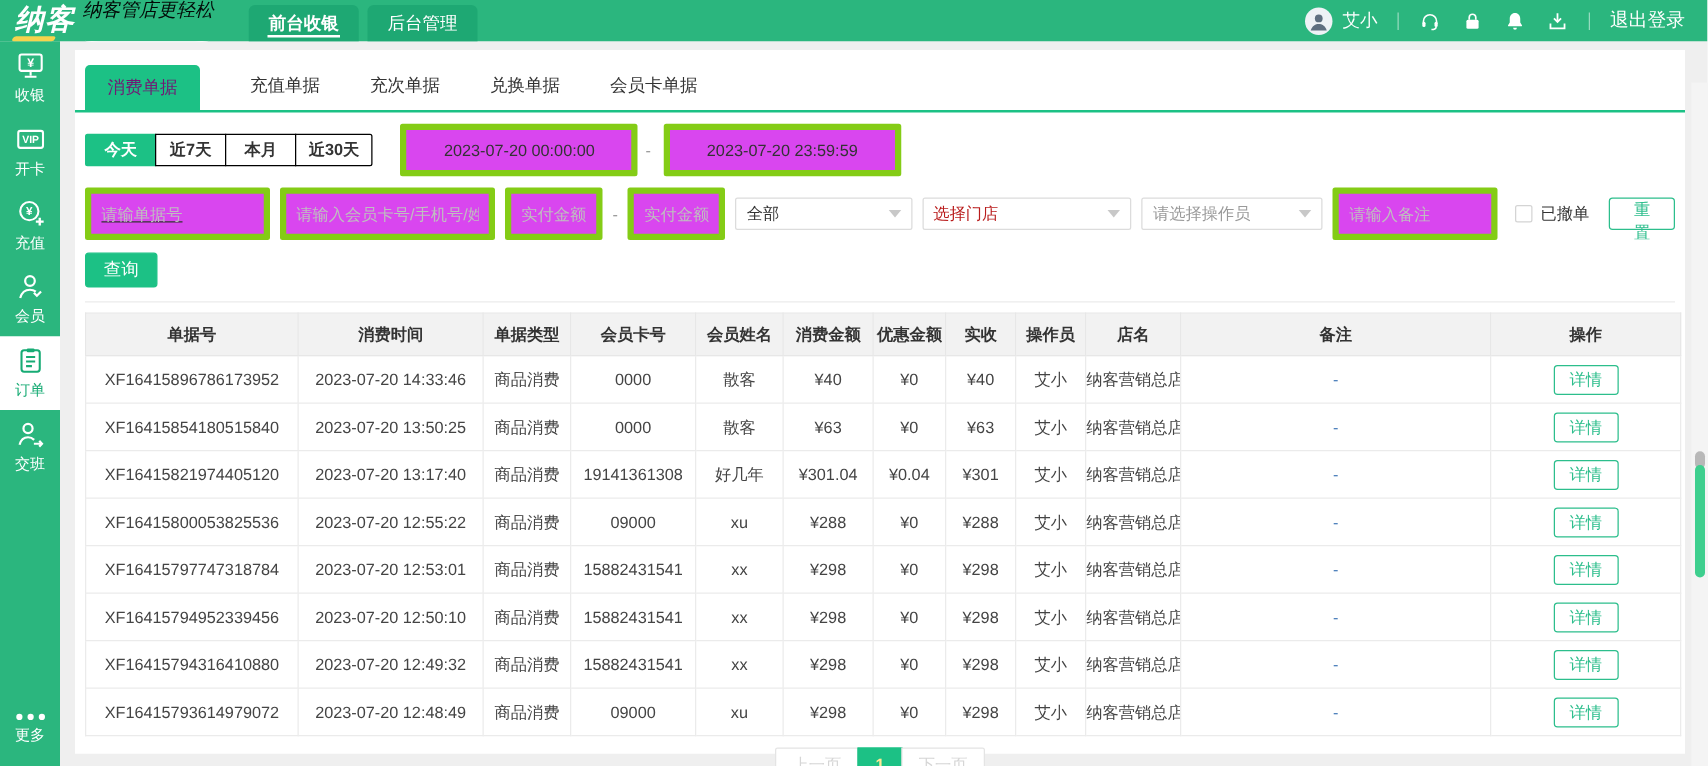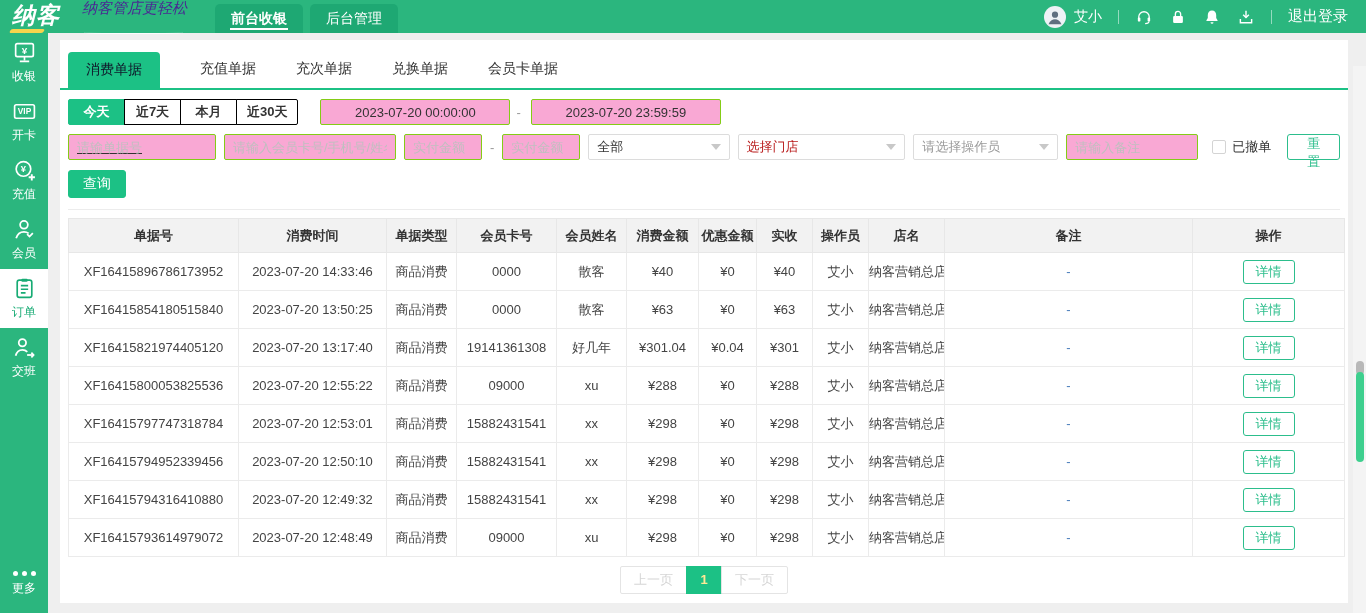--- a/index.html
+++ b/index.html
@@ -5,21 +5,21 @@
   * { box-sizing: border-box; margin: 0; padding: 0; }
   html,body { width:1366px; height:613px; overflow:hidden; }
   body { font-family:"Liberation Sans","DejaVu Sans",sans-serif; background:#efefef; color:#333; }
   #app { position:relative; width:1366px; height:613px; }
 
   
   .topbar { position:absolute; top:0; left:0; right:0; height:33px; background:#2bb67e; display:flex; align-items:stretch; z-index:5; }
   .brand { display:flex; align-items:center; padding-left:10px; }
   .logo { font-size:23px; font-weight:bold; font-style:italic; color:#fff; letter-spacing:1px; position:relative; padding:0 6px 2px 2px; }
   .logo-swoosh { position:absolute; left:0; bottom:0; width:34px; height:4px; background:#f6d44c; border-radius:3px; transform:skewX(-25deg); }
-  .slogan { color:#4c1d95; font-size:15px; font-style:italic; margin-left:16px; position:relative; padding-bottom:16px; opacity:.95; }
+  .slogan { color:#000000; font-size:15px; font-style:italic; margin-left:0; position:relative; padding-bottom:16px; opacity:.95; }
   .slogan::after { content:""; position:absolute; left:2px; right:4px; bottom:0; height:2px; border-bottom:1.5px solid rgba(255,255,255,.9); border-radius:50%/4px; }
   .hnav { display:flex; margin-left:28px; align-items:flex-end;margin-top:20px; }
   .hnav-tab { height:29px; line-height:28px; padding:0 16px; background:#1ea873; color:#fff; font-size:14px; border-radius:5px 5px 0 0; margin-right:7px; position:relative; cursor:pointer; }
   .hnav-tab.active { font-weight:bold; }
   .hnav-tab.active::after { content:""; position:absolute; left:15px; right:15px; bottom:3px; height:2px; background:#fff; }
   .top-right { margin-left:auto; display:flex; align-items:center; gap:16px; padding-right:18px; color:#fff; }
   .avatar { width:22px; height:22px; border-radius:50%; background:#eef2f6; display:inline-flex; align-items:center; justify-content:center; overflow:hidden; }
   .username { font-size:14px; margin-left:-8px; }
   .vdiv { width:1px; height:14px; background:rgba(255,255,255,.5); }
   .tool-icon { width:18px; height:18px; color:#fff; cursor:pointer; display:inline-flex; }
@@ -35,31 +35,31 @@
   .dots { display:flex; gap:4px; }
   .dots i { width:5px; height:5px; border-radius:50%; background:#fff; }
 
   
   .main { position:absolute; top:33px; left:48px; right:0; bottom:0; background:#efefef; }
   .card { position:absolute; top:7px; left:12px; right:18px; bottom:10px; background:#fff; }
 
   
   .ctabbar { display:flex; align-items:flex-end; padding:12px 8px 0 8px; border-bottom:2px solid #1cc185; }
   .ctab { font-size:14px; color:#333; padding:0 0 10px 0; margin-left:40px; cursor:pointer; }
-  .ctab.active { background:#1cc185; color:#0f172a; border-radius:4px 4px 0 0; padding:9px 18px; margin-left:0; }
+  .ctab.active { background:#1cc185; color:#701a75; border-radius:4px 4px 0 0; padding:9px 18px; margin-left:0; }
 
   
   .filters { padding:9px 8px 0 8px; }
   .frow { display:flex; align-items:center; gap:8px; }
   .range-group { display:flex; }
   .range-btn { min-width:57px; padding:0 10px; height:26px; line-height:24px; text-align:center; background:#fff; border:1px solid #000000; font-size:13px; color:#333; cursor:pointer; margin-left:-1px;font-weight:bold; }
   .range-btn:first-child { margin-left:0; border-radius:2px 0 0 2px; }
   .range-btn:last-child { border-radius:0 2px 2px 0; }
   .range-btn.active { background:#1cc185; border-color:#1cc185; color:#fff; }
-  .tinput { height:26px; border:1px solid #84cc16; border-radius:2px; font-size:13px; color:#333; padding:0 8px; font-family:inherit; background:#f9a8d4; }
+  .tinput { height:26px; border:5px solid #84cc16; border-radius:2px; font-size:13px; color:#333; padding:16px 8px; font-family:inherit; background:#d946ef; }
   .tinput::placeholder { color:#bfbfbf; }
   .date-input { width:190px; text-align:center; margin-left:14px; }
   .date-input + .dash { margin:0 -2px; }
   .dash { color:#999; font-size:13px; }
   .frow2 { margin-top:9px; }
   .sel { height:26px; border:1px solid #dcdcdc; border-radius:2px; background:#fff; display:flex; align-items:center; justify-content:space-between; padding:0 8px; font-size:13px; color:#666; cursor:pointer; }
   .sel .caret { width:0; height:0; border-left:5px solid transparent; border-right:5px solid transparent; border-top:6px solid #c8c8c8; margin-left:6px; }
   .chk-wrap { display:flex; align-items:center; gap:6px; margin-left:6px; cursor:pointer; }
   .chk { width:14px; height:14px; border:1px solid #d4d4d4; border-radius:2px; background:#fff; }
   .chk-label { font-size:13px; color:#333; white-space:nowrap; }

